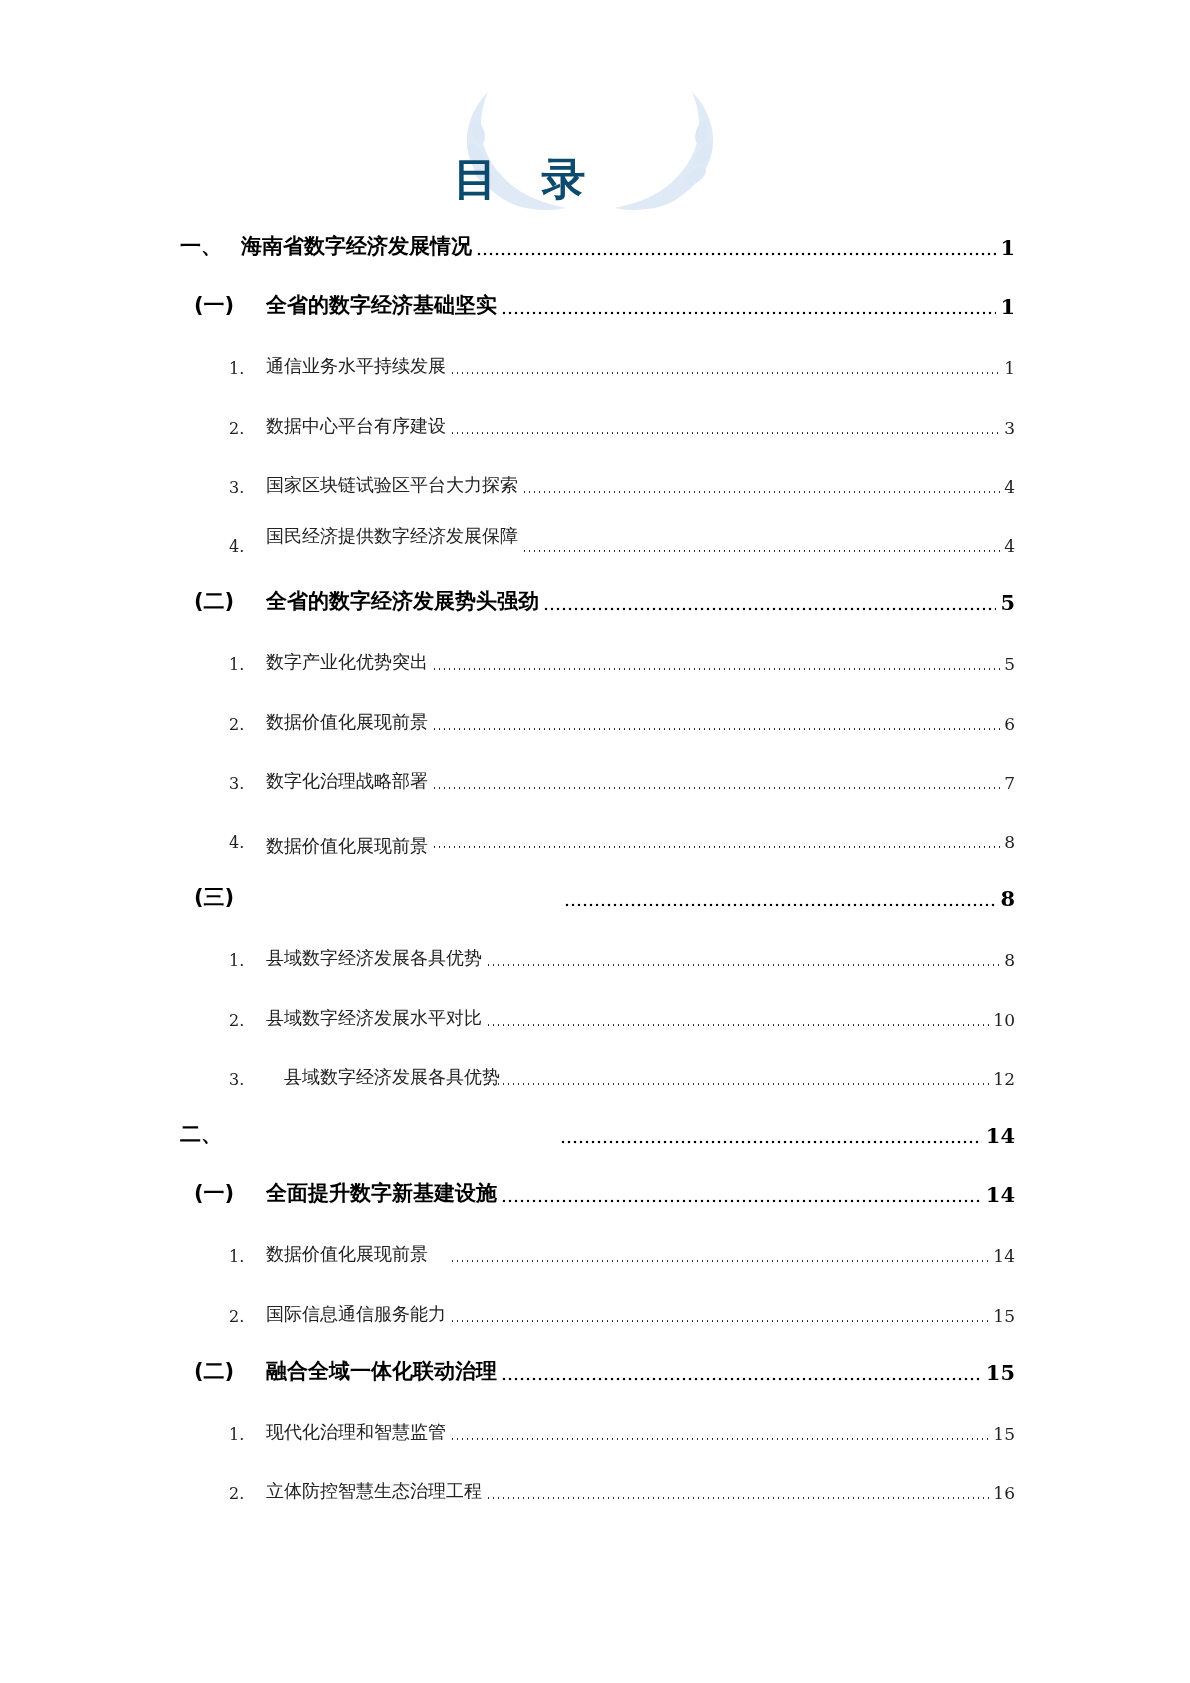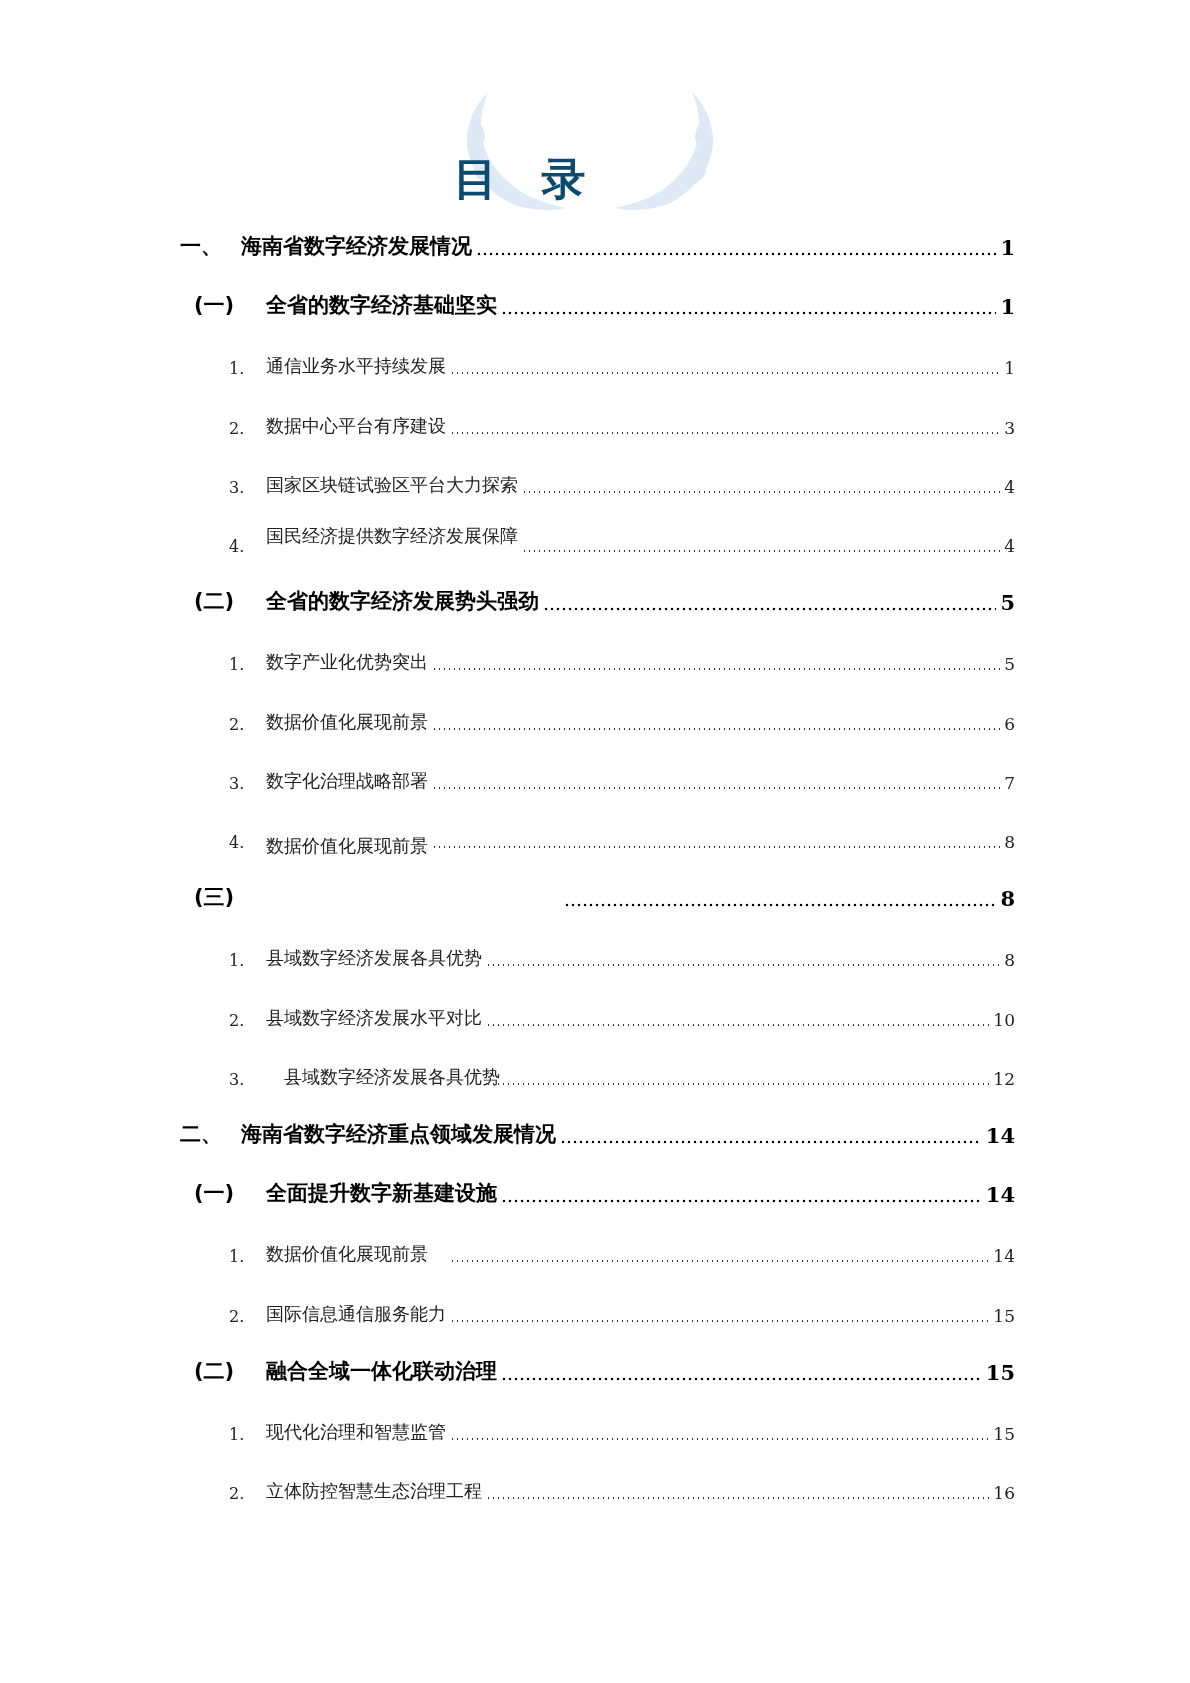--- a/index.html
+++ b/index.html
@@ -138,21 +138,20 @@
       <span class="page" style="right: 175px; bottom: 6px;">10</span>
     </div>
     <div class="row lv3" style="top: 828.8px; width: 1190px;">
       <span class="num" style="left: 229px; bottom: 6px;">3.</span>
       <span class="text" style="left: 284px; bottom: 6px;">县域数字经济发展各具优势</span>
       <span class="leader thin" style="bottom: 9px; left: 486px; width: 503px;"></span>
       <span class="page" style="right: 175px; bottom: 6px;">12</span>
     </div>
     <div class="row lv1" style="top: 888px; width: 1190px;">
       <span class="num" style="left: 180px; bottom: 6px;">二、</span>
-      <span class="text" style="left: 241px; bottom: 6px;">海南省数字经济重点领域发展情况</span>
       <span class="leader bold" style="bottom: 9px; left: 560px; width: 422px;"></span>
       <span class="page" style="right: 175px; bottom: 6px;">14</span>
     </div>
     <div class="row lv1" style="top: 947.2px; width: 1190px;">
       <span class="num" style="left: 194px; bottom: 6px;">(一)</span>
       <span class="text" style="left: 266px; bottom: 6px;">全面提升数字新基建设施</span>
       <span class="leader bold" style="bottom: 9px; left: 501px; width: 481px;"></span>
       <span class="page" style="right: 175px; bottom: 6px;">14</span>
     </div>
     <div class="row lv3" style="top: 1006.4px; width: 1190px;">

